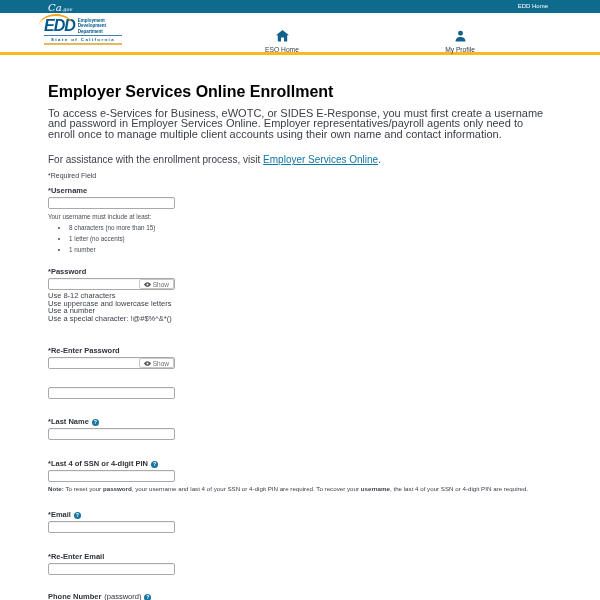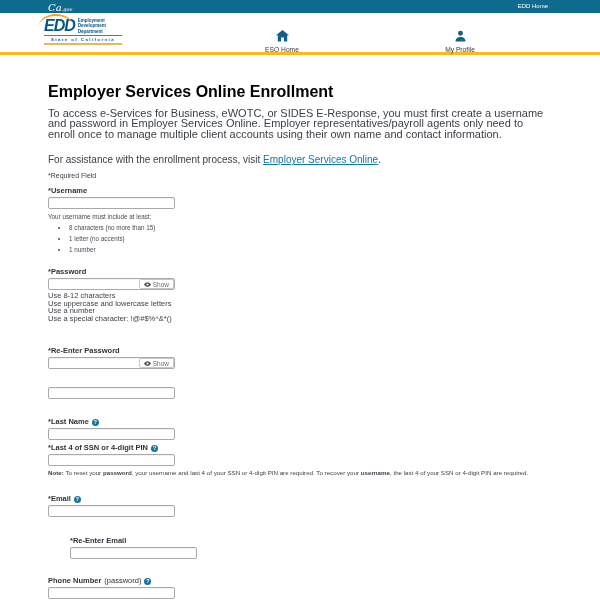--- a/index.html
+++ b/index.html
@@ -65,23 +65,23 @@
   .hint-list li{font-size:6.3px;line-height:7px;margin-top:4px;color:#474c54;}
   .pw-hints{margin-top:2px;}
   .pw-hints div{font-size:7.5px;line-height:7.5px;color:#3d424a;}
   .ssn-note{font-size:6.2px;line-height:7px;margin-top:3px;color:#3a3f47;max-width:506px;}
 
   .g-username{margin-top:7px;}
   .g-password{margin-top:15px;}
   .g-repassword{margin-top:25px;}
   .g-firstname{margin-top:18px;}
   .g-lastname{margin-top:19px;}
-  .g-ssn{margin-top:4px;}
+  .g-ssn{margin-top:20px;}
   .g-email{margin-top:19px;}
-  .g-reemail{margin-top:20px;margin-left:22px;}
+  .g-reemail{margin-top:20px;}
   .g-phone{margin-top:18px;}
 </style>
 </head>
 <body>
 
 <div class="page">
 
   <div class="topbar">
     <span class="cagov"><span class="ca">Ca</span><span class="gov">.gov</span></span>
     <a class="topbar-link">EDD Home</a>

